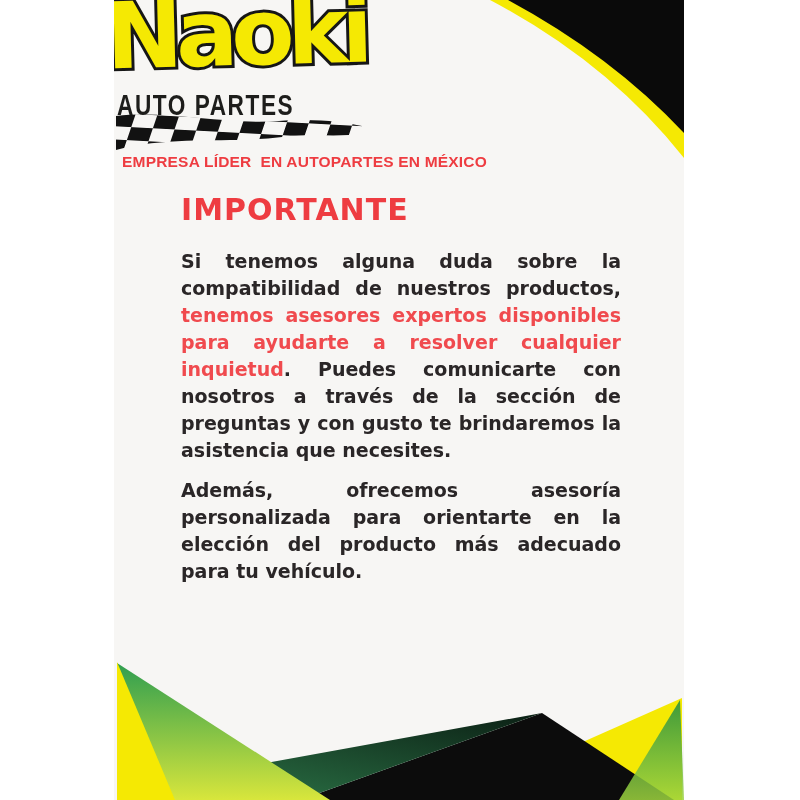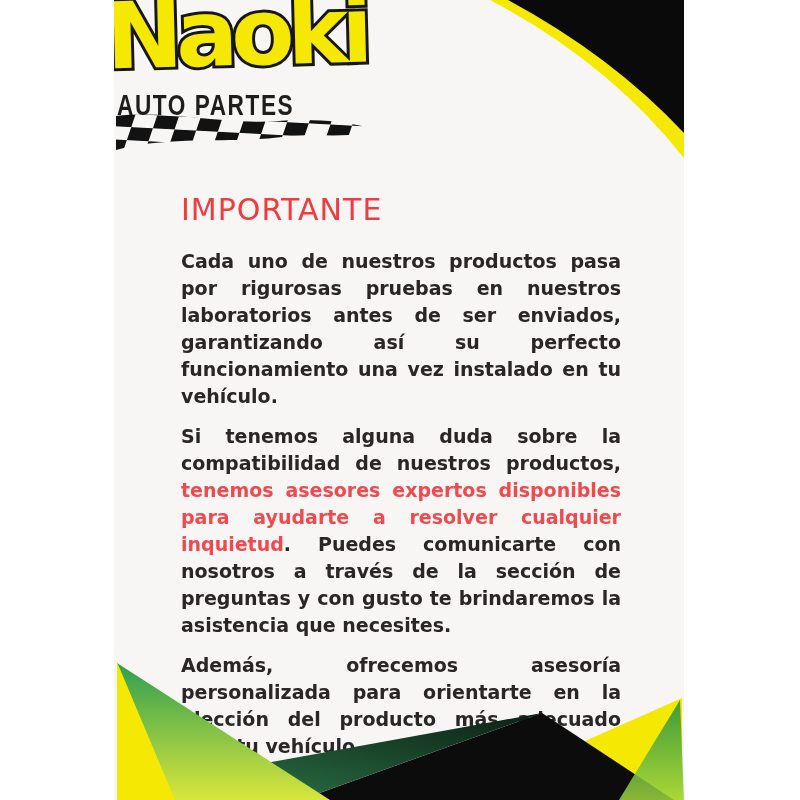--- a/index.html
+++ b/index.html
@@ -34,21 +34,21 @@
   .flag { position:absolute; left:0px; top:113px; width:250px; height:40px; }
 
   .tagline { position:absolute; left:8px; top:153px;
              font-family:"Liberation Sans", sans-serif;
              font-weight:bold; font-size:15.5px; line-height:18px;
              letter-spacing:0.2px; color:#ee3c41; white-space:pre; }
 
   
   .main { position:absolute; left:67px; top:193px; width:440px; }
 
-  .heading { font-family:"DejaVu Sans", sans-serif; font-weight:normal;
+  .heading { font-family:"DejaVu Sans", sans-serif; font-weight:bold;
              font-size:30px; line-height:34px; letter-spacing:1px;
              color:#ee3c41; margin-bottom:21px; }
 
   .para { font-family:"DejaVu Sans", sans-serif; font-weight:bold;
           font-size:19px; line-height:27px; color:#2a2627;
           text-align:justify; margin-bottom:13px; }
 
   .para .hl { color:#f04a4e; }
 
   
@@ -73,26 +73,26 @@
         <defs>
           <pattern id="chk" width="44" height="26" patternUnits="userSpaceOnUse" patternTransform="skewX(-16) rotate(3)">
             <rect x="0" y="0" width="22" height="13" fill="#121212"></rect>
             <rect x="22" y="13" width="22" height="13" fill="#121212"></rect>
           </pattern>
         </defs>
         <path d="M2,3 C 55,-3 110,12 165,8 C 200,5 230,9 248,13
                  L 248,20 C 228,25 198,20 168,24 C 112,31 58,22 2,37 Z" fill="url(#chk)"></path>
       </svg>
 
+      <div class="tagline">EMPRESA LÍDER  EN AUTOPARTES EN MÉXICO</div>
     </div>
 
     <div class="main">
       <div class="heading">IMPORTANTE</div>
 
-      <p class="para">Cada uno de nuestros productos pasa por rigurosas pruebas en nuestros laboratorios antes de ser enviados, garantizando así su perfecto funcionamiento una vez instalado en tu vehículo.</p>
 
       <p class="para"><span>Si tenemos alguna duda sobre la compatibilidad de nuestros productos, </span><span class="hl">tenemos asesores expertos disponibles para ayudarte a resolver cualquier inquietud</span><span>. Puedes comunicarte con nosotros a través de la sección de preguntas y con gusto te brindaremos la asistencia que necesites.</span></p>
 
       <p class="para">Además, ofrecemos asesoría personalizada para orientarte en la elección del producto más adecuado para tu vehículo.</p>
     </div>
 
     <svg class="bottom-deco" viewBox="0 0 570 150" preserveAspectRatio="none" aria-hidden="true">
       <defs>
         <linearGradient id="limeGrad" x1="0" y1="0" x2="0" y2="1">
           <stop offset="0" stop-color="#2f9e50"></stop>

